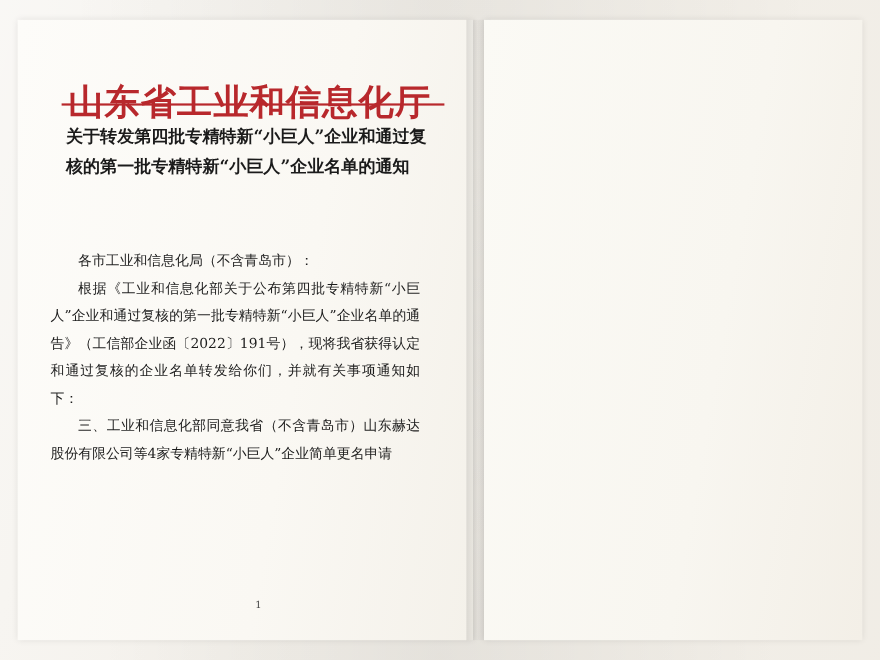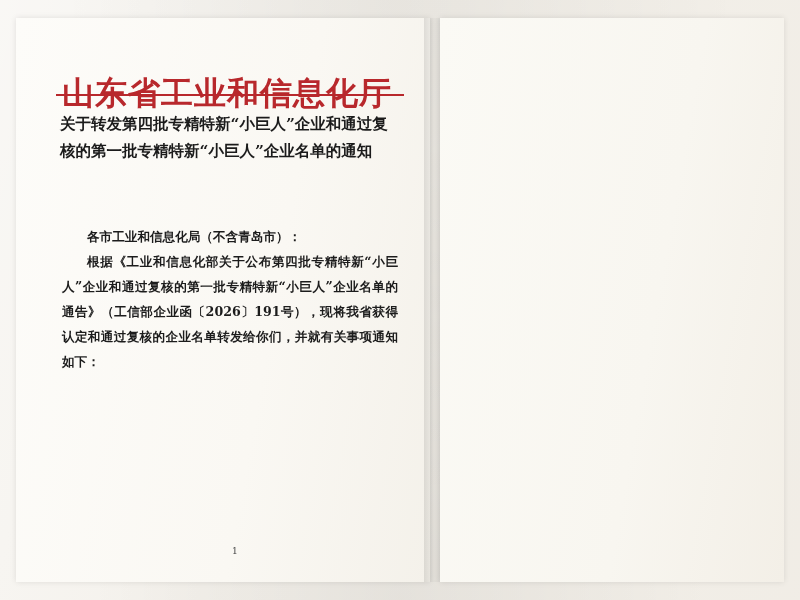--- a/index.html
+++ b/index.html
@@ -97,23 +97,22 @@
     position: absolute;
     font-family: "DejaVu Serif", "Liberation Serif", serif;
     font-size: 12.6px;
     line-height: 25px;
     color: #1c1c1c;
     text-align: justify;
     text-justify: inter-ideograph;
   }
   .col-left {
     top: 206px;
-    left: 46px;
+    left: 30px;
     width: 336px;
-    font-weight: bold;
   }
   .p { margin: 0 0 0 0; }
   .indent { text-indent: 25px; }
 
   .page-num {
     position: absolute;
     bottom: 26px;
     font-family: "DejaVu Serif", "Liberation Serif", serif;
     font-size: 9px;
     color: #444;
@@ -127,21 +126,22 @@
 
   <div class="page page-left">
 
     <div class="masthead">山东省工业和信息化厅</div>
     <div class="masthead-rule"></div>
 
     <div class="doc-title">关于转发第四批专精特新“小巨人”企业和通过复核的第一批专精特新“小巨人”企业名单的通知</div>
 
     <div class="body-col col-left">
       <p class="p indent">各市工业和信息化局（不含青岛市）：</p>
-      <p class="p indent">根据《工业和信息化部关于公布第四批专精特新“小巨人”企业和通过复核的第一批专精特新“小巨人”企业名单的通告》（工信部企业函〔2026〕191号），现将我省获得认定和通过复核的企业名单转发给你们，并就有关事项通知如下：</p>
+      <p class="p indent">根据《工业和信息化部关于公布第四批专精特新“小巨人”企业和通过复核的第一批专精特新“小巨人”企业名单的通告》（工信部企业函〔2022〕191号），现将我省获得认定和通过复核的企业名单转发给你们，并就有关事项通知如下：</p>
+      <p class="p indent">三、工业和信息化部同意我省（不含青岛市）山东赫达股份有限公司等4家专精特新“小巨人”企业简单更名申请</p>
     </div>
 
     <div class="page-num pn-left">1</div>
   </div>
 
   <div class="gutter"></div>
 
   <div class="page page-right">
 
     

